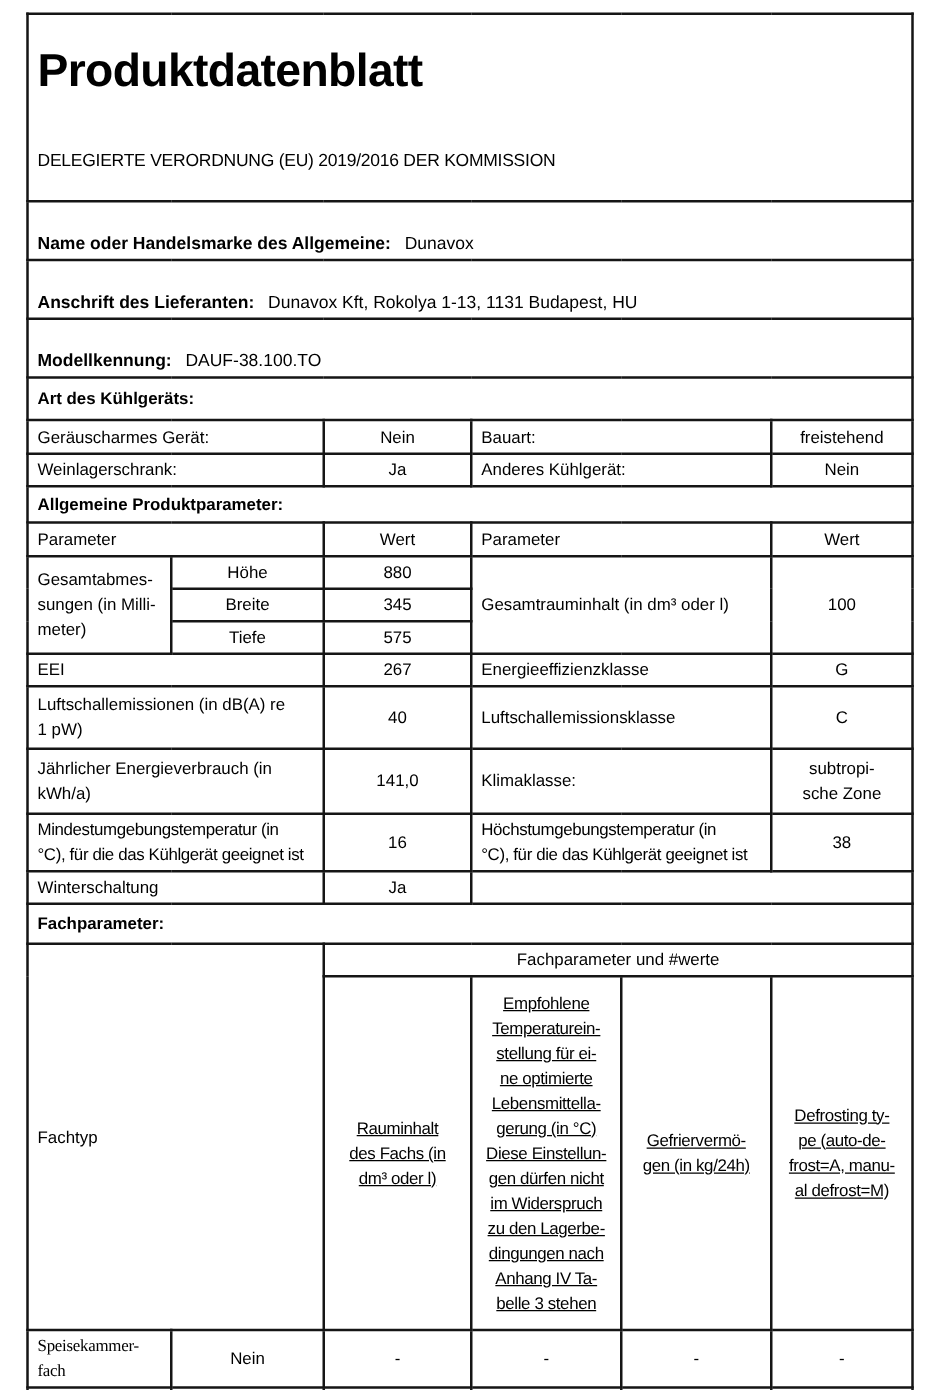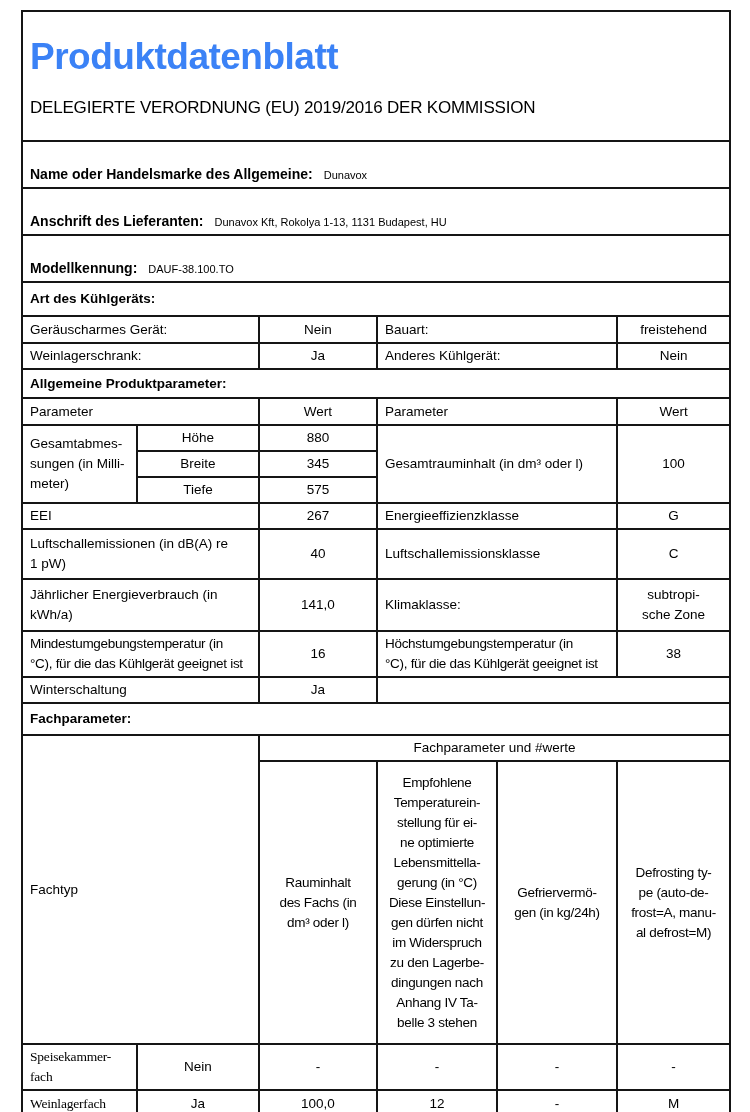--- a/index.html
+++ b/index.html
@@ -23,38 +23,38 @@
     vertical-align: middle;
     font-size: 13.5px;
     line-height: 20px;
     padding: 2px 7px;
     white-space: pre-line;
     overflow: hidden;
   }
   td.c { text-align: center; padding: 2px 3px; }
   .sec { font-weight: bold; font-size: 14px; }
   .kv .lab { font-weight: bold; font-size: 14px; }
-  .kv .val { font-size: 11px; margin-left: 11px; }
+  .kv .val { font-size: 14px; margin-left: 11px; }
 
   .small-text { font-size: 12.5px; letter-spacing: -0.3px; }
   .xs { font-size: 12px; letter-spacing: -0.2px; font-family: Liberation Serif, serif; }
-  .fach-head { font-size: 12.8px; letter-spacing: -0.3px; line-height: 21.5px; }
+  .fach-head { font-size: 12.8px; letter-spacing: -0.3px; line-height: 21.5px; text-decoration: underline; }
 
   
   td.title-cell { padding: 4px 10px 6px 10px; vertical-align: top; }
   .doc-title {
     margin: 2px 0 0 0;
     font-size: 37px;
     line-height: 42px;
     font-weight: bold;
     letter-spacing: -0.5px;
   }
   .doc-subtitle {
-    margin-top: 0;
-    font-size: 17px;
+    margin-top: 20px;
+    font-size: 14px;
     letter-spacing: -0.2px;
   }
 </style>
 </head>
 <body>
 
 <div class="sheet">
 
   <table class="ds">
     <colgroup>
@@ -62,21 +62,21 @@
         <col style="width:122px">
         <col style="width:118px">
       <col style="width:120px">
         <col style="width:120px">
         <col style="width:113px">
     </colgroup>
 
     <tbody>
         <tr style="height:77px">
       <td colspan="6" class="title-cell">
-        <div class="doc-title" style="color: #3b82f6;">Produktdatenblatt</div>
+        <div class="doc-title" style="color: #000000;">Produktdatenblatt</div>
         <div class="doc-subtitle">DELEGIERTE VERORDNUNG (EU) 2019/2016 DER KOMMISSION</div>
       </td>
     </tr>
 
     <tr style="height:33px">
       <td colspan="6" class="kv">
         <span class="lab">Name oder Handelsmarke des Allgemeine:</span><span class="val">Dunavox</span>
       </td>
     </tr>
     <tr style="height:32px">

